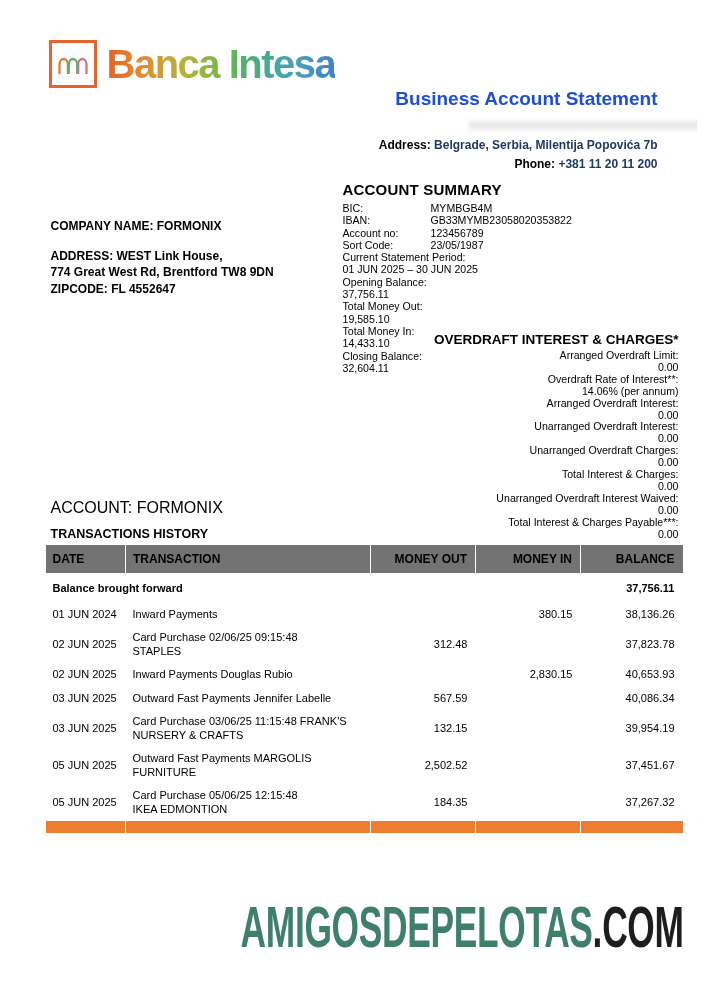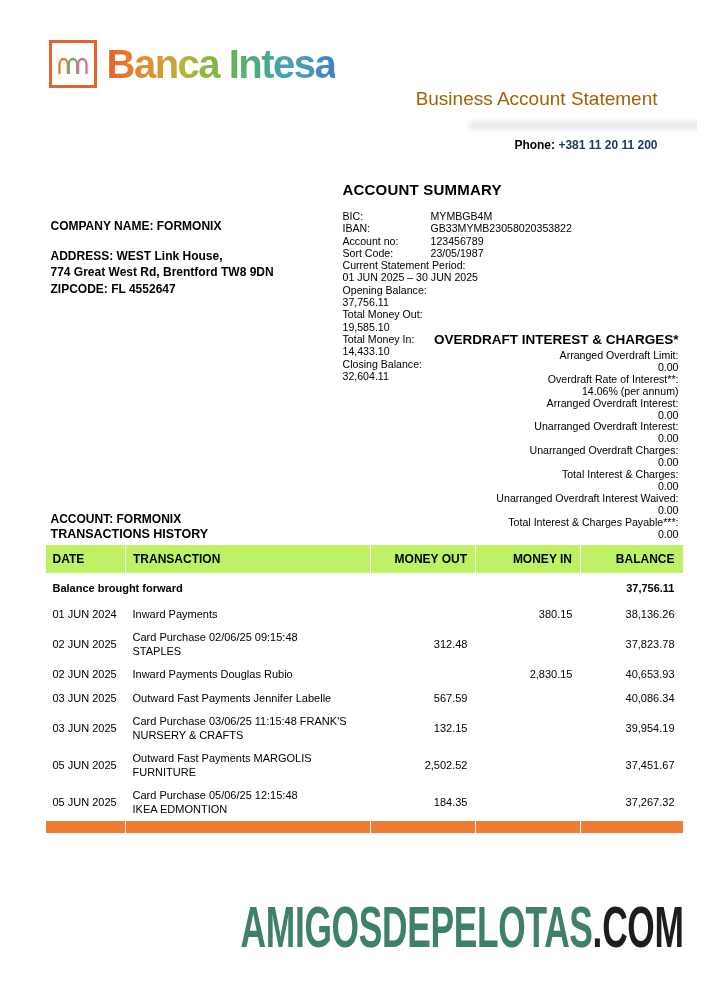--- a/index.html
+++ b/index.html
@@ -8,47 +8,47 @@
   .page { position:relative; width:686px; height:982px; background:#fff; overflow:hidden; margin:0 auto; }
 
   
   .logo { position:absolute; left:38px; top:40px; display:flex; align-items:center; gap:10px; }
   .wordmark {
     font-size:40px; font-weight:bold; letter-spacing:-1.5px; line-height:1;
     background:linear-gradient(90deg,#e2622a 0%,#e8872e 14%,#b7b33a 34%,#76b74a 50%,#4fae74 63%,#45a7a0 74%,#4b9cc0 85%,#3f7fc9 100%);
     -webkit-background-clip:text; background-clip:text;
     -webkit-text-fill-color:transparent; color:transparent;
   }
-  .doc-title { position:absolute; top:88px; right:39px; font-size:19px; font-weight:normal; color:#a16207; }
+  .doc-title { position:absolute; top:88px; right:39px; font-size:19px; font-weight:bold; color:#1d4ed8; }
   .smudge { position:absolute; top:121px; left:458px; width:232px; height:9px; background:#e9e9e9; filter:blur(2px); }
   .contact { position:absolute; top:136px; right:39px; text-align:right; font-size:12px; font-weight:bold; line-height:1.6; }
   .contact .navy { color:#1f3864; }
 
   
   .company { position:absolute; left:40px; top:218px; font-size:12px; font-weight:bold; line-height:1.35; }
   .company .co-name { margin-bottom:14px; }
 
   
   .summary { position:absolute; left:332px; top:181px; width:336px; }
-  .summary .sec-title { font-size:15px; font-weight:bold; margin-bottom:12px; letter-spacing:0.2px; }
+  .summary .sec-title { font-size:15px; font-weight:bold; margin-bottom:4px; letter-spacing:0.2px; }
   .srow { display:flex; font-size:10.6px; line-height:12.3px; }
   .srow.val-left .lbl { width:88px; flex:0 0 88px; }
   .srow.val-right { justify-content:space-between;flex-direction:column; }
 
   
   .overdraft { position:absolute; left:332px; top:332px; width:336px;text-align:right; }
   .overdraft .sec-title { font-size:13.5px; font-weight:bold; margin-bottom:3px; }
   .overdraft .srow { line-height:11.9px; }
 
   
-  .account-title { position:absolute; left:40px; top:512px; font-size:12px; font-weight:bold; }
+  .account-title { position:absolute; left:40px; top:499px; font-size:16px; font-weight:normal; }
   .history-title { position:absolute; left:40px; top:527px; font-size:12.5px; font-weight:bold; }
   table.tx { position:absolute; left:35px; top:545px; width:637px; border-collapse:collapse; table-layout:fixed; }
   table.tx thead th {
-    background:#bef264; color:#000; font-size:12px; font-weight:bold;
+    background:#737373; color:#000; font-size:12px; font-weight:bold;
     padding:7px 0 7px 7px; text-align:left; white-space:nowrap;
   }
   table.tx thead th + th { border-left:1.5px solid #fff; }
   table.tx thead th.num { text-align:right; padding-right:8px; padding-left:0; }
   table.tx tbody td { font-size:11px; padding:5px 0; vertical-align:middle; line-height:13.5px; }
   table.tx td.date { padding-left:7px; white-space:nowrap; }
   table.tx td.desc { padding-left:7px; white-space:pre-line; }
   table.tx td.num { text-align:right; padding-right:8px; }
   table.tx tr.opening td { font-weight:bold; padding-top:9px; padding-bottom:7px; }
   table.tx tfoot td { background:#ED7D31; height:12px; padding:0; }
@@ -85,20 +85,24 @@
     </svg>
     <div class="wordmark">Banca Intesa</div>
   </div>
 
   <div class="doc-title">Business Account Statement</div>
 
   <div class="smudge"></div>
 
   <div class="contact">
     <div>
+      <span>Address:</span>
+      <span class="navy">Belgrade, Serbia, Milentija Popovića 7b</span>
+    </div>
+    <div>
       <span>Phone:</span>
       <span class="navy">+381 11 20 11 200</span>
     </div>
   </div>
 
   <div class="company">
     <div class="co-name">COMPANY NAME: FORMONIX</div>
     <div>ADDRESS: WEST Link House,</div>
     <div>774 Great West Rd, Brentford TW8 9DN</div>
     <div>ZIPCODE: FL 4552647</div>

